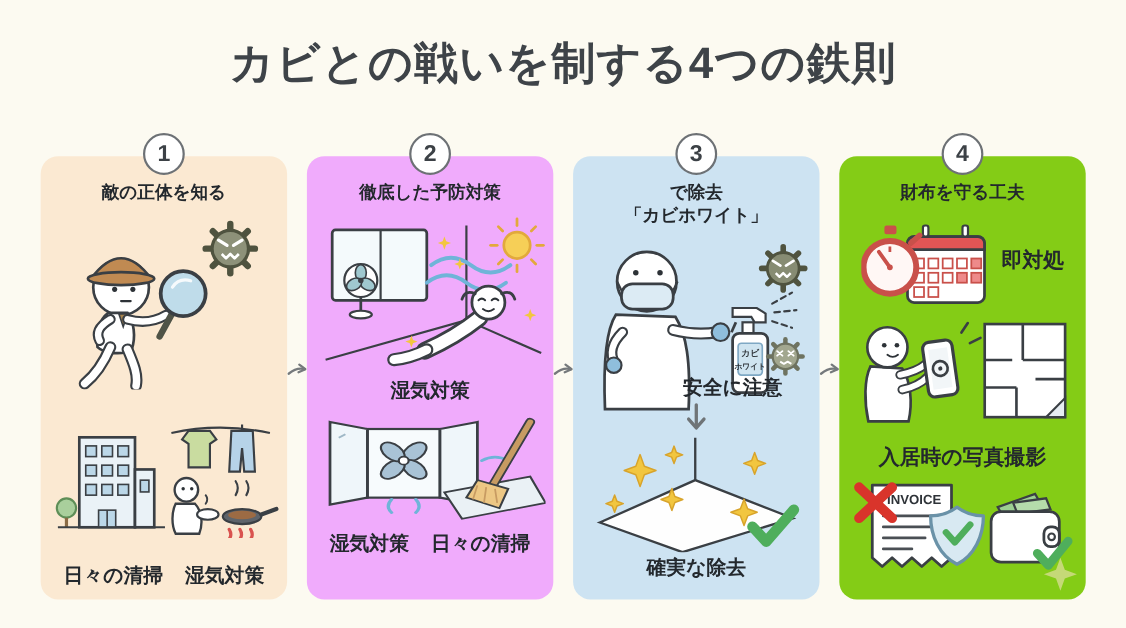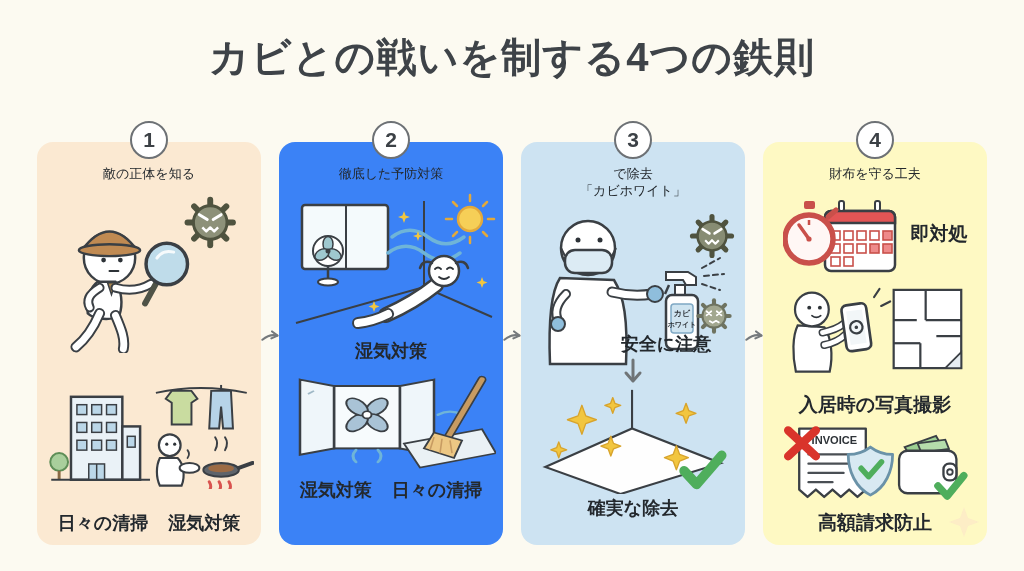--- a/index.html
+++ b/index.html
@@ -23,24 +23,24 @@
     background:#fff;border:2.5px solid #6D7175;box-sizing:border-box;
     color:#3C4146;font-size:21px;font-weight:700;
     display:flex;align-items:center;justify-content:center;z-index:2;
   }
   .panel{
     margin-top:21px;height:403px;border-radius:16px;box-sizing:border-box;
     display:flex;flex-direction:column;align-items:center;
     padding:24px 6px 10px;position:relative;overflow:hidden;
   }
   .p1{background:#FBE9D2}
-  .p2{background:#3b82f6}
+  .p2{background:#f0abfc}
   .p3{background:#CDE3F2}
-  .p4{background:#fef9c3}
-  .ptitle{font-size:13px;font-weight:400;color:#23282D;margin:0;text-align:center;line-height:1.3}
+  .p4{background:#84cc16}
+  .ptitle{font-size:16px;font-weight:700;color:#23282D;margin:0;text-align:center;line-height:1.3}
   .lbl{font-weight:800;font-size:18px;color:#23282D;text-align:center;line-height:1.2}
   .lblrow{display:flex;gap:20px;justify-content:center;width:100%}
   .arrowgap{width:18px;flex:0 0 18px;display:flex;justify-content:center;margin-top:204px}
   .caution{margin-top:-34px;align-self:center;margin-left:66px}
   .p4row{display:flex;align-items:center;gap:6px;margin-top:2px}
   .corner-spark{position:absolute;right:6px;bottom:6px;opacity:.55}
   svg{display:block}
 </style>
 </head>
 <body>
@@ -458,21 +458,20 @@
           </g>
           <g transform="translate(124,10)">
             <polygon points="10,16 44,4 52,18 16,26" fill="#9CCF92" stroke="#3A3F44" stroke-width="2"></polygon>
             <polygon points="24,12 54,8 58,18 28,22" fill="#B5DCAB" stroke="#3A3F44" stroke-width="2"></polygon>
             <rect x="4" y="20" width="62" height="46" rx="9" fill="#fff" stroke="#3A3F44" stroke-width="2.5"></rect>
             <rect x="52" y="34" width="14" height="18" rx="6" fill="#fff" stroke="#3A3F44" stroke-width="2.5"></rect>
             <circle cx="59" cy="43" r="3" fill="#fff" stroke="#3A3F44" stroke-width="2"></circle>
             <path d="M46,58 l10,11 l18,-22" stroke="#4FAE5C" stroke-width="8" fill="none" stroke-linecap="round" stroke-linejoin="round"></path>
           </g>
         </svg>
-        <div class="lbl" style="font-size:19px;margin-top:4px">高額請求防止</div>
 
         <svg class="corner-spark" width="34" height="34" viewBox="0 0 34 34">
           <path d="M17,2 l4,11 11,4 -11,4 -4,11 -4,-11 -11,-4 11,-4 Z" fill="#FBE3C8"></path>
         </svg>
       </section>
     </div>
 
   </div>
 </div>
 

